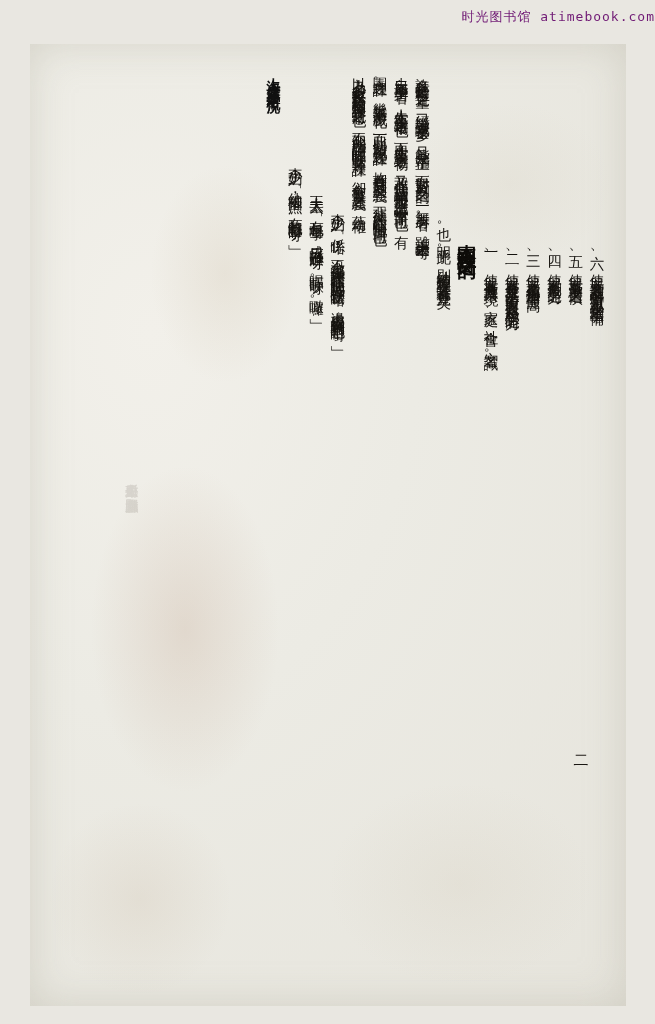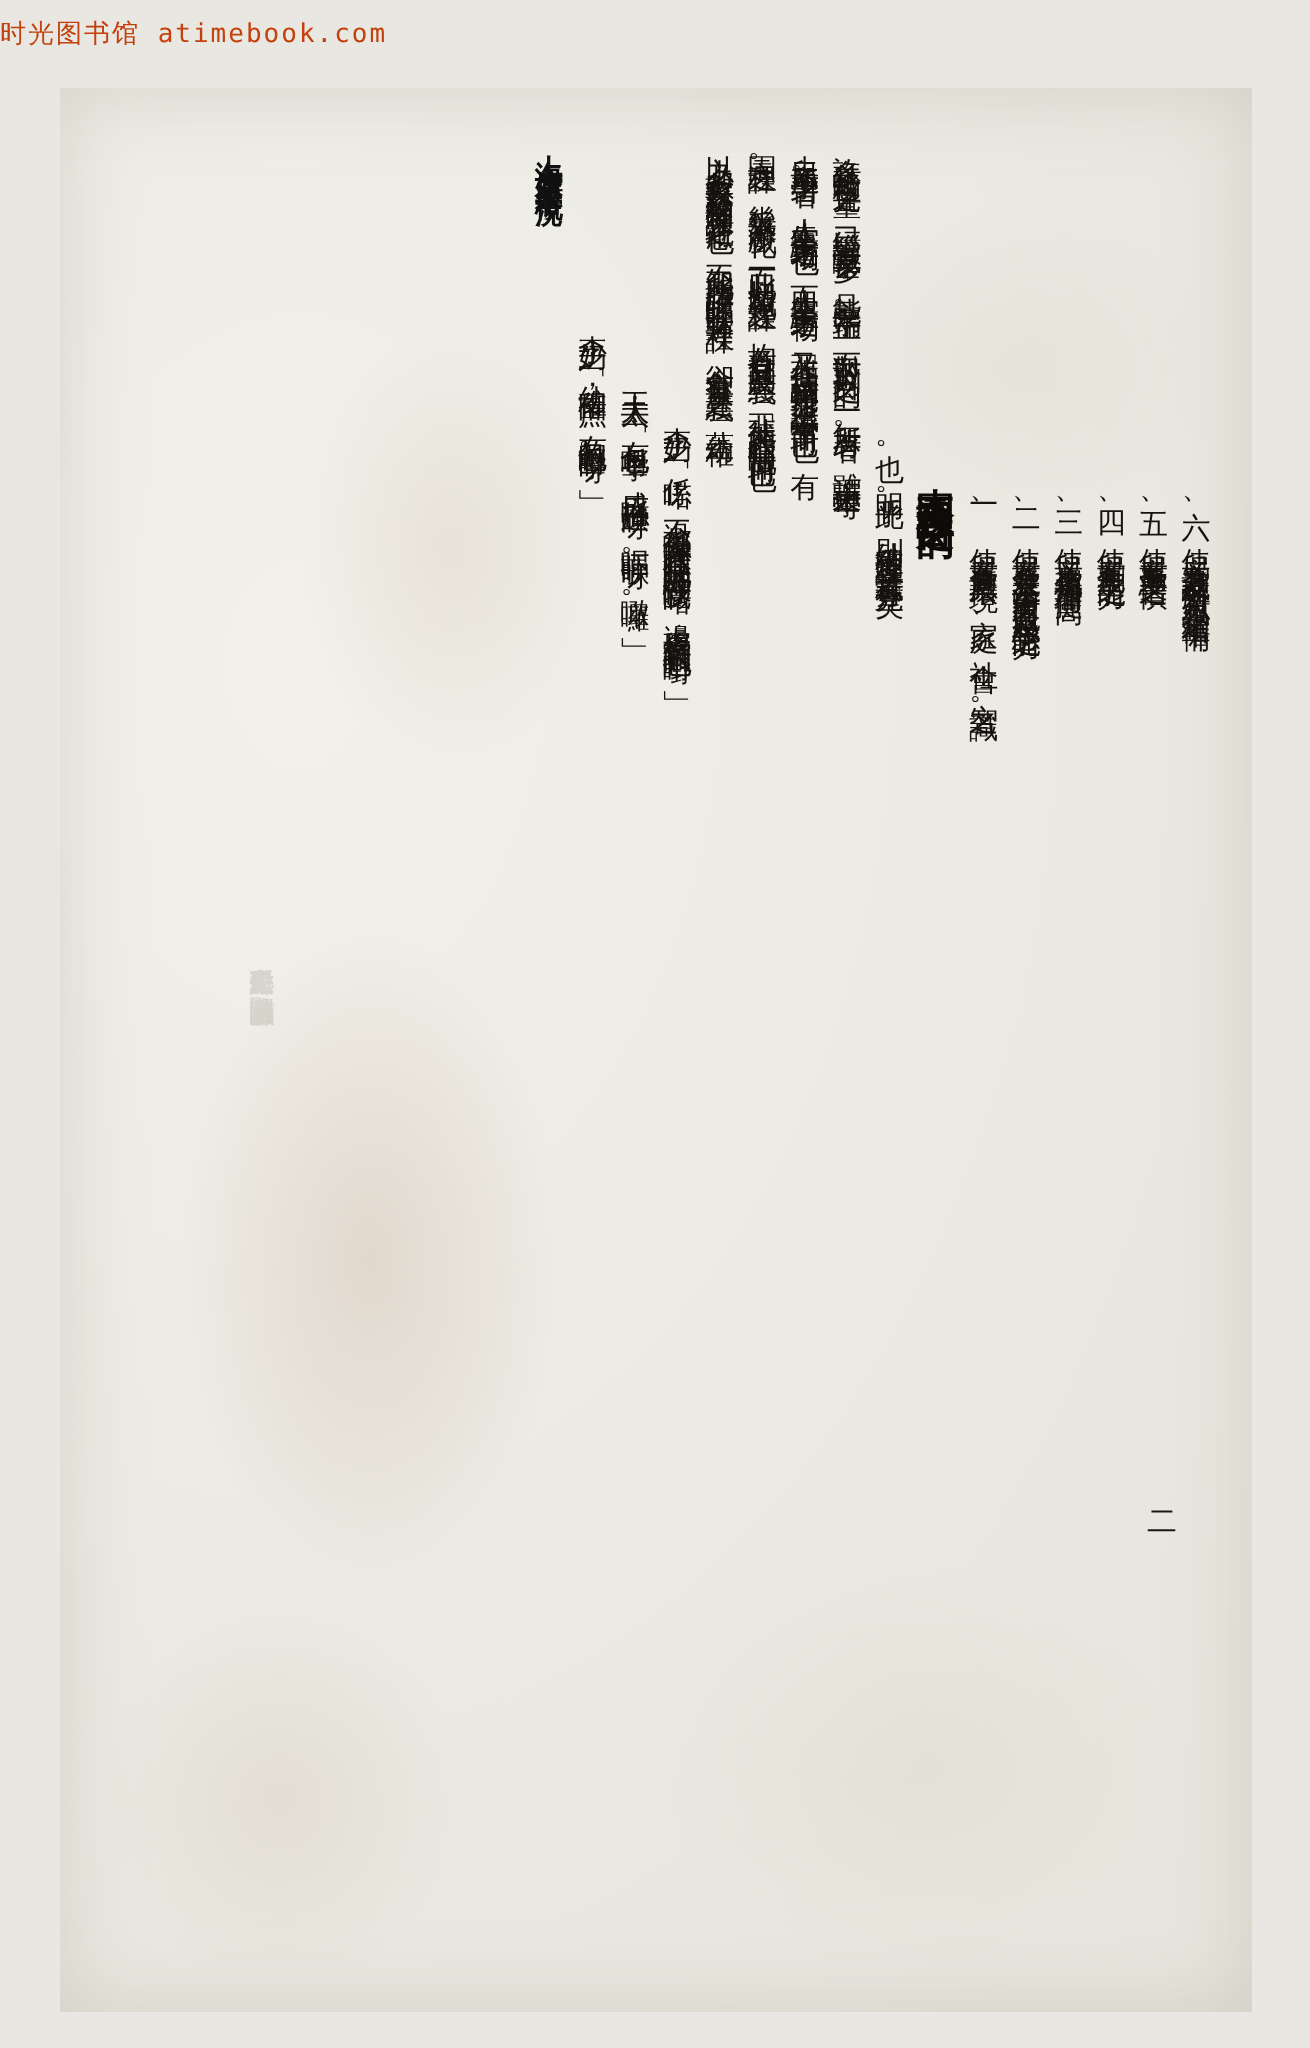--- a/index.html
+++ b/index.html
@@ -14,23 +14,23 @@
     overflow: hidden;
     position: relative;
   }
 
   
   #watermark {
     position: absolute;
     top: 8px;
     left: 0;
     width: 655px;
-    text-align: left;
+    text-align: right;
     font-size: 13px;
-    color: #c2410c;
+    color: #701a75;
     letter-spacing: 1px;
     font-family: "DejaVu Sans Mono", monospace;
     white-space: nowrap;
   }
 
   
   #page {
     position: absolute;
     left: 30px;
     top: 44px;

